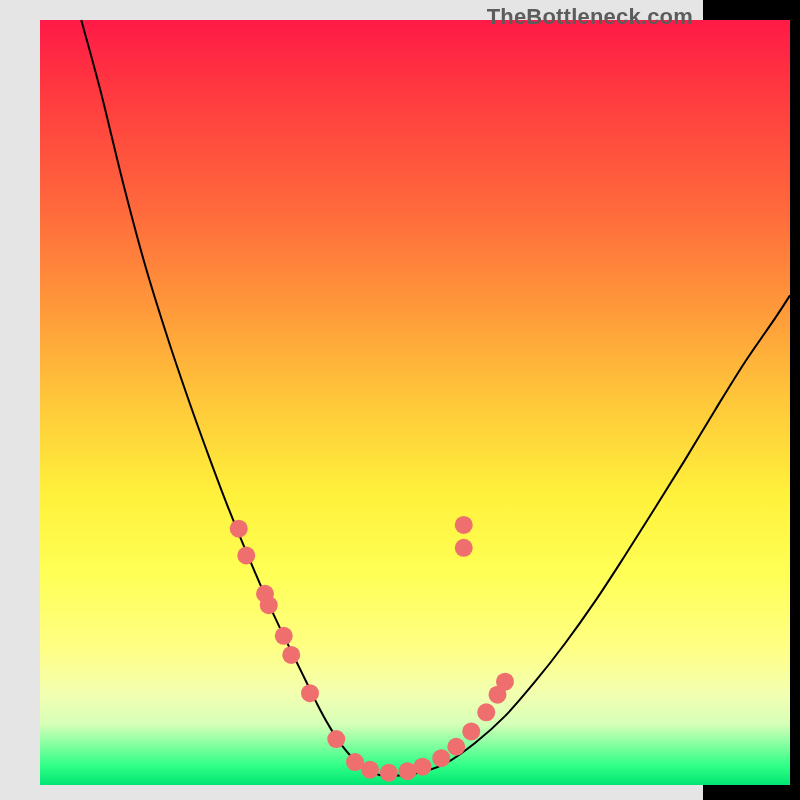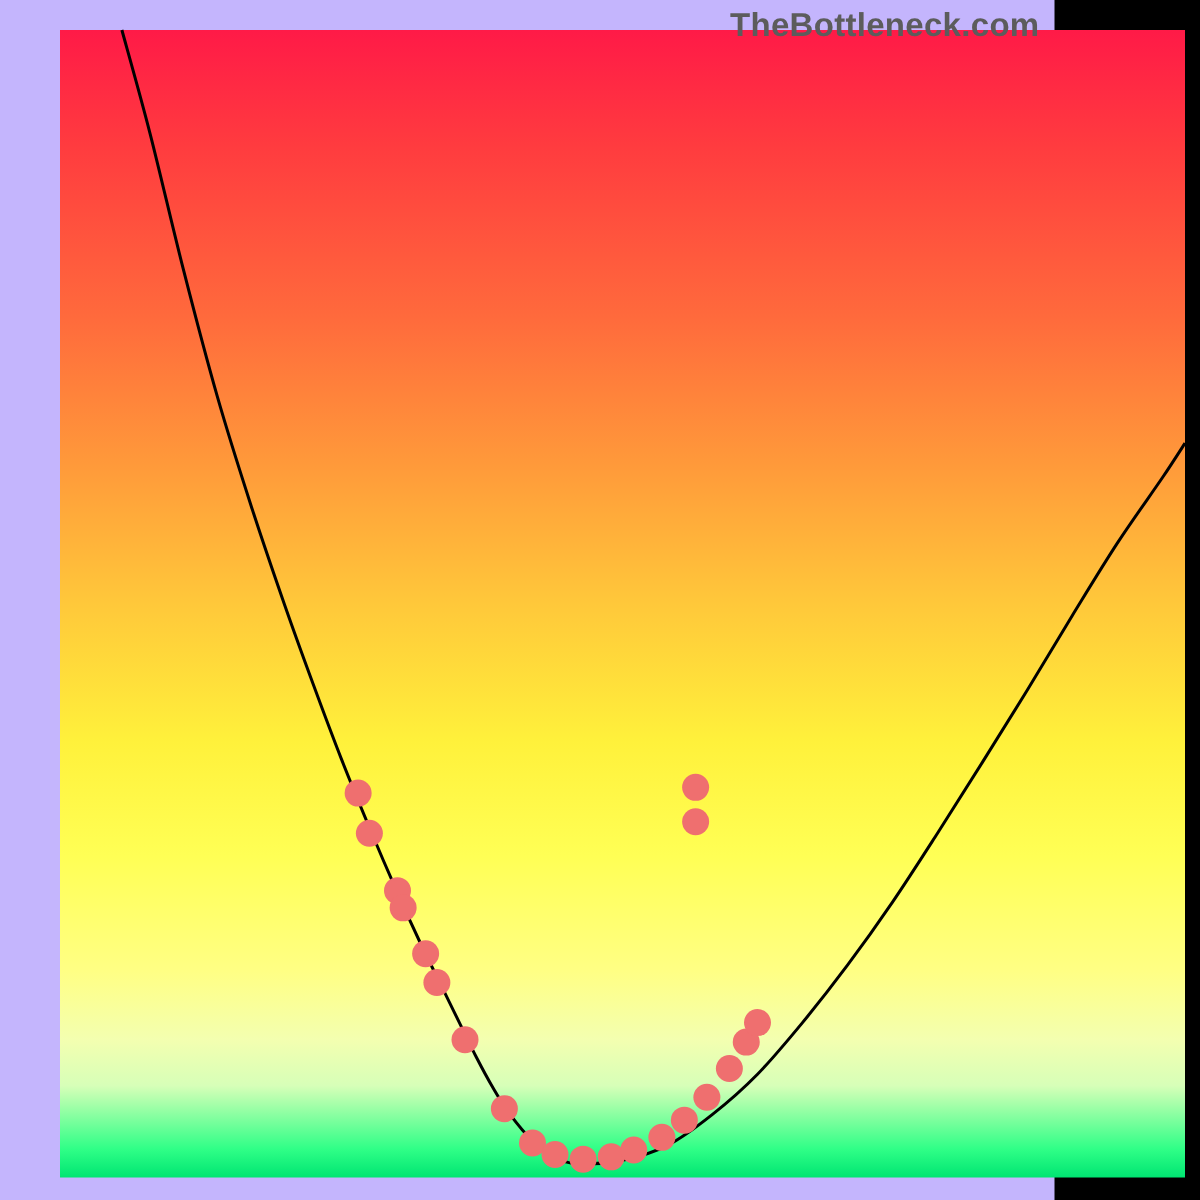--- a/index.html
+++ b/index.html
@@ -10,21 +10,21 @@
     background: #000;
     overflow: hidden;
     font-family: Arial, Helvetica, sans-serif;
   }
   .frame {
     position: absolute;
     left: 0;
     top: 0;
     width: 703px;
     height: 800px;
-    background: #c4b5fd;
+    background: #e5e5e5;
   }
   .plot-area {
     position: absolute;
     left: 40px;
     top: 20px;
     width: 750px;
     height: 765px;
     background: linear-gradient(to bottom,
       #ff1a47 0%,
       #ff3b3f 10%,

